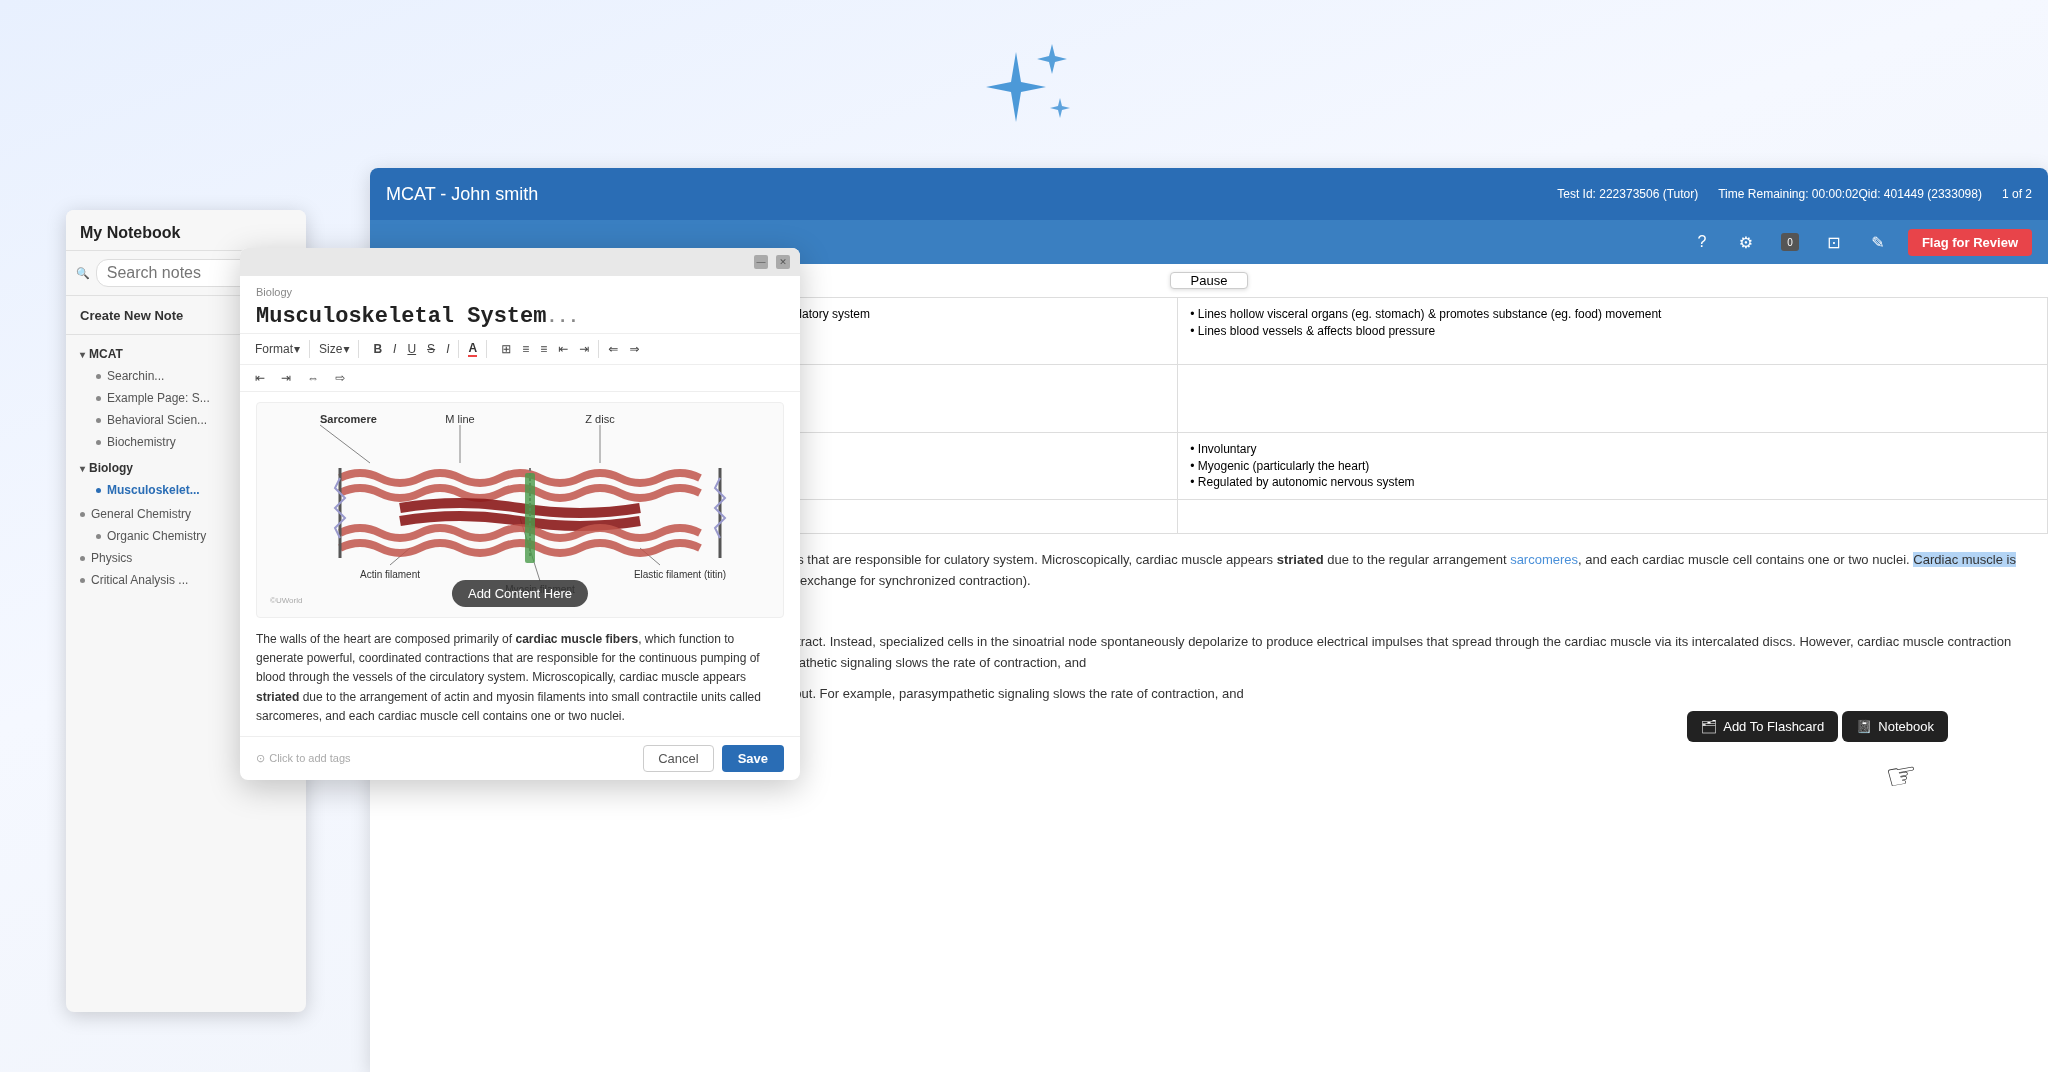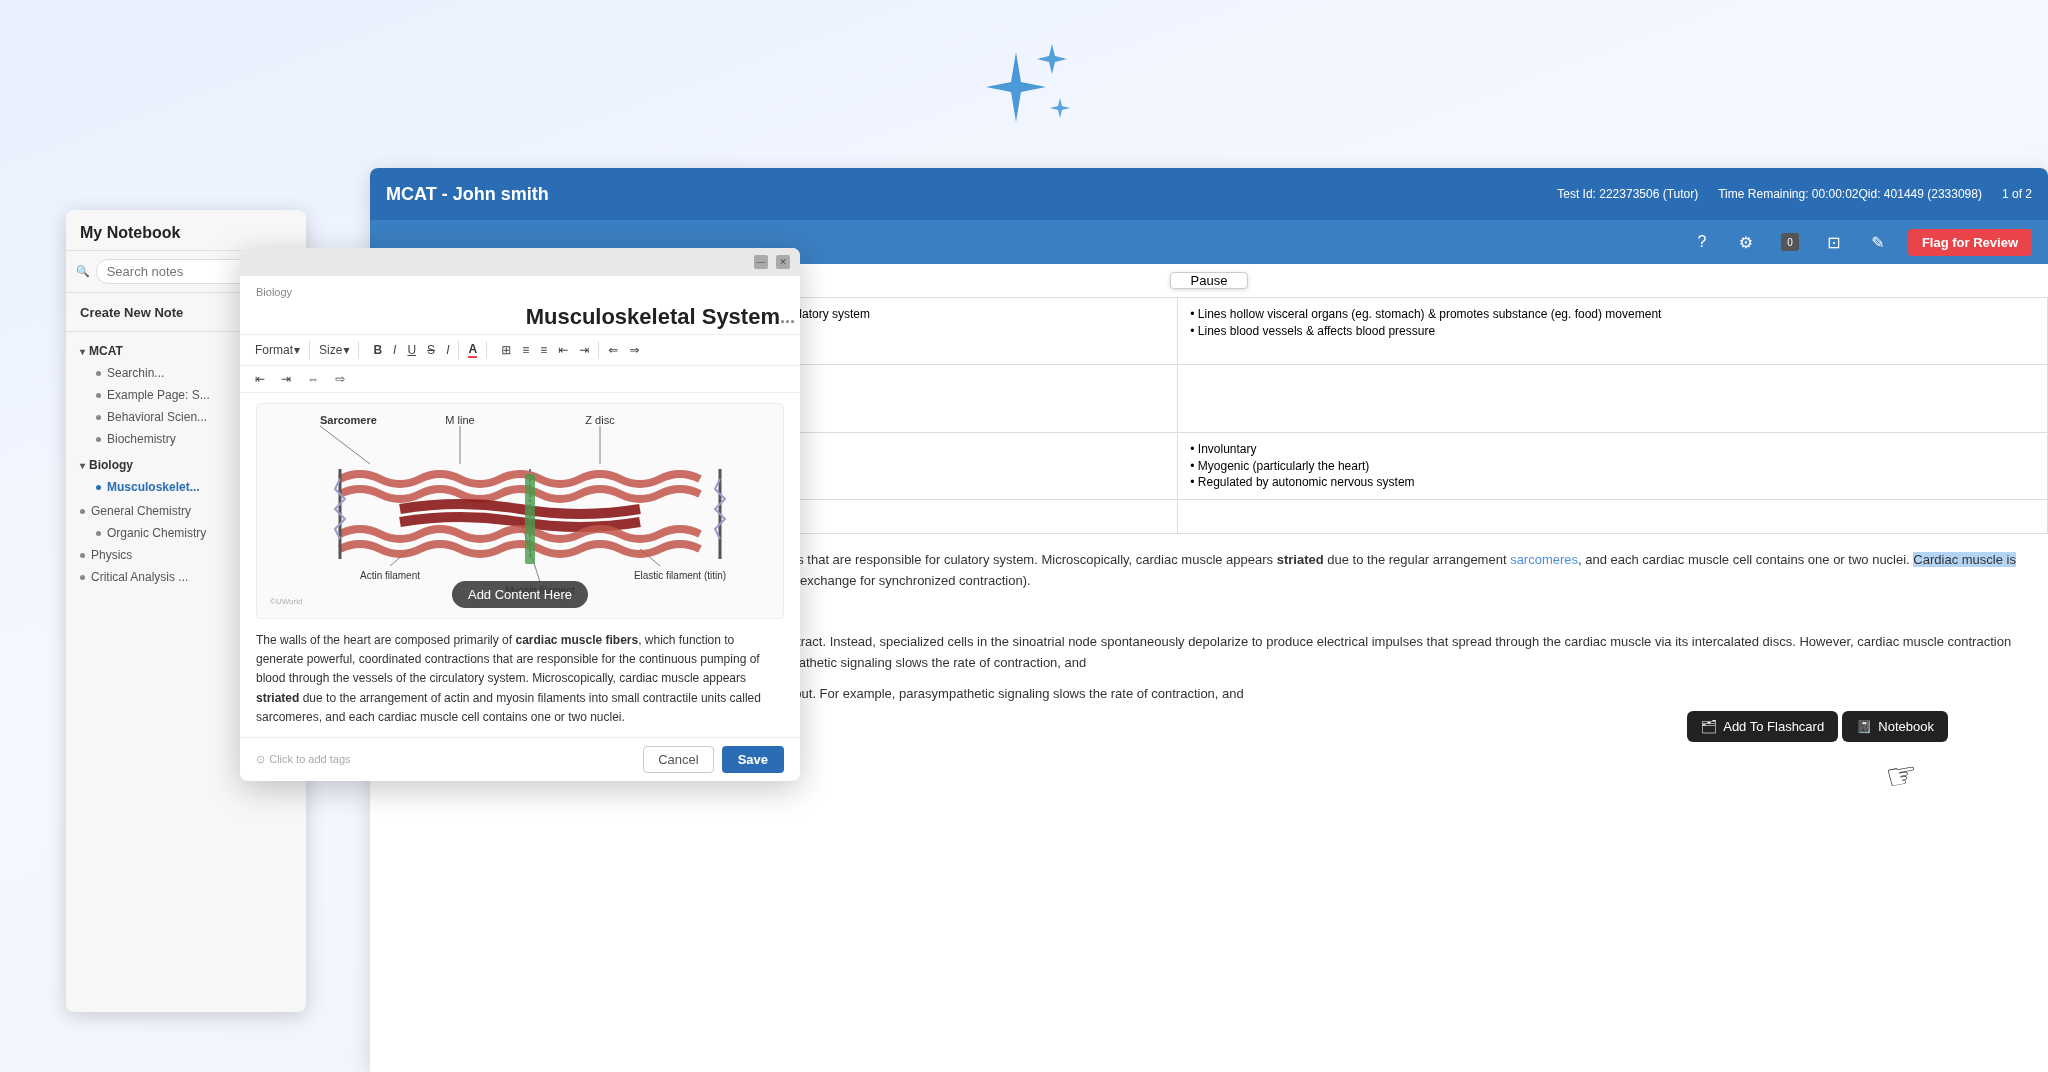--- a/index.html
+++ b/index.html
@@ -56,21 +56,21 @@
       padding: 0 16px;
       color: white;
     }
 
     .exam-header-left {
       flex: 1;
     }
 
     .exam-title {
       font-size: 18px;
-      font-weight: 700;
+      font-weight: 400;
       color: white;
     }
 
     .exam-header-right {
       display: flex;
       flex-direction: row;
       align-items: flex-end;
       font-size: 12px;
       color: white;
     }
@@ -231,21 +231,21 @@
       gap: 6px;
       background: #f7f7f7;
       border-bottom: 1px solid #e0e0e0;
     }
 
     .notebook-search input {
       flex: 1;
       border: 1px solid #ddd;
       border-radius: 12px;
       padding: 4px 10px;
-      font-size: 13px;
+      font-size: 16px;
       background: #fff;
       outline: none;
     }
 
     .search-icon-small {
       font-size: 11px;
       color: #888;
     }
 
     .notebook-create {
@@ -370,21 +370,22 @@
       color: #888;
     }
 
     .note-editor-title {
       padding: 6px 5px 4px 16px;
       font-size: 22px;
       font-weight: 700;
       color: #222;
       display: flex;
       align-items: center;
-      justify-content: flex-end;
+      justify-content: flex-start;
+      font-family: Liberation Mono, monospace;
     }
 
     .note-more-btn {
       font-size: 18px;
       color: #888;
       cursor: pointer;
     }
 
     .note-toolbar {
       padding: 4px 10px;

